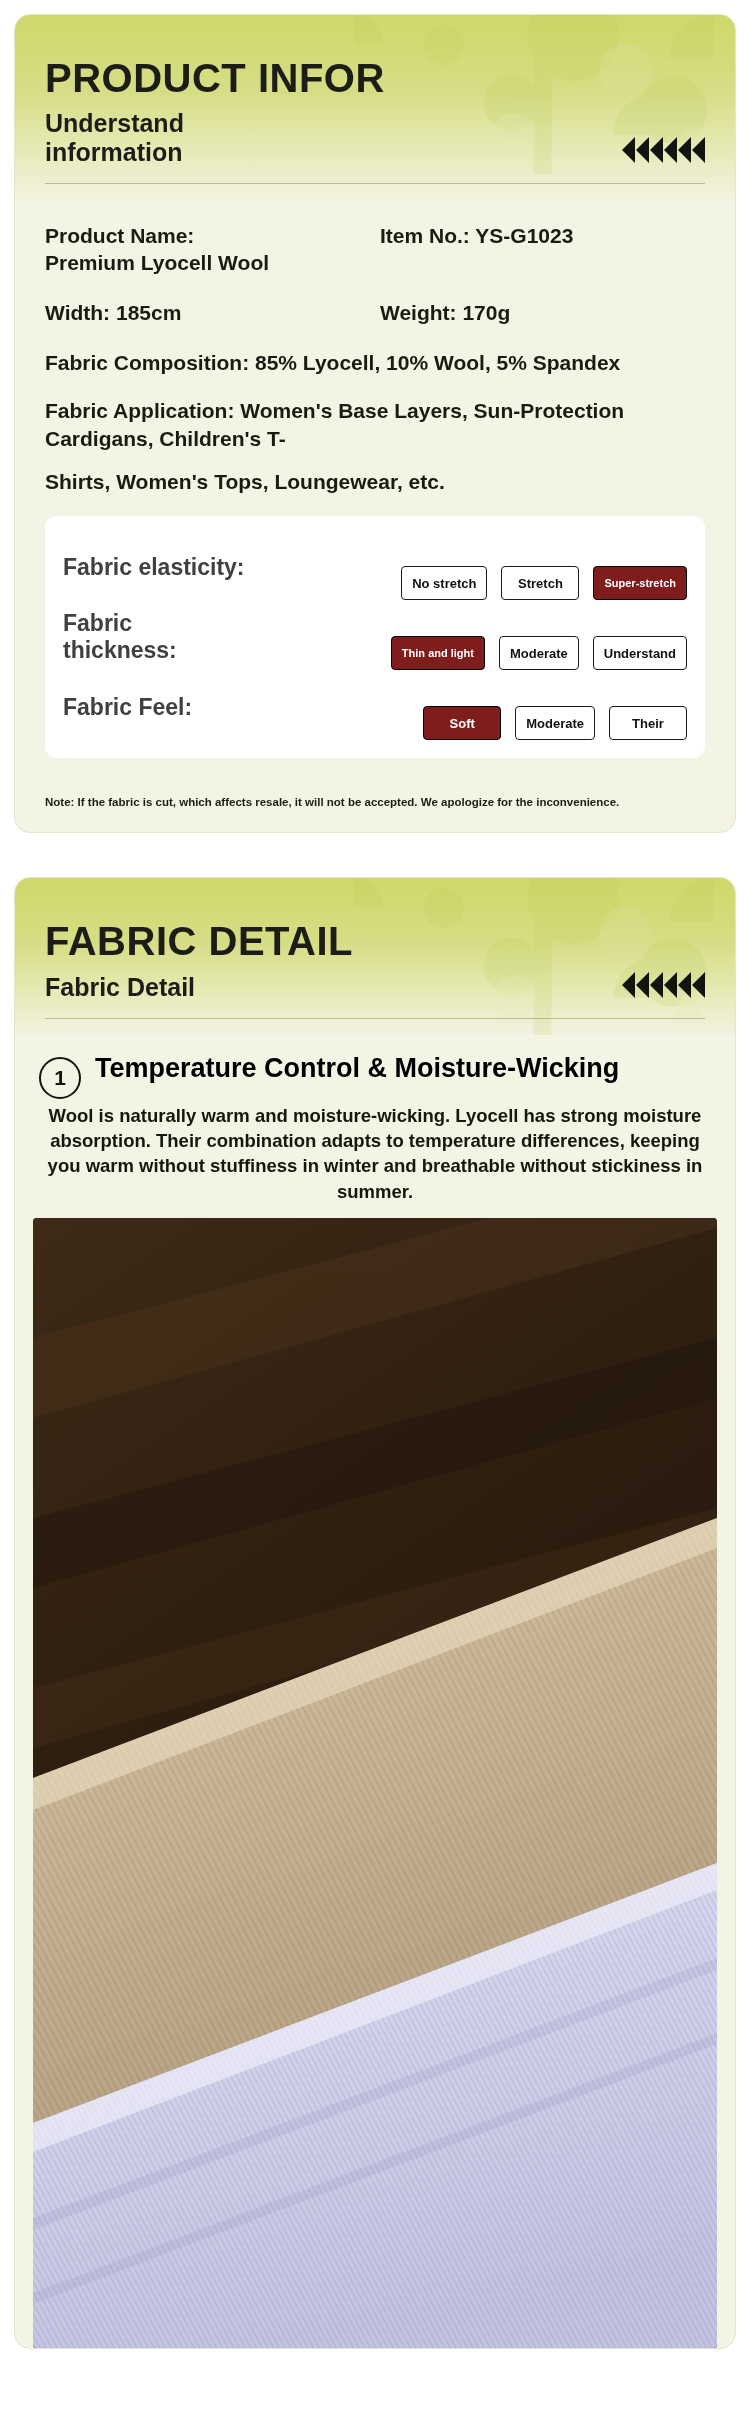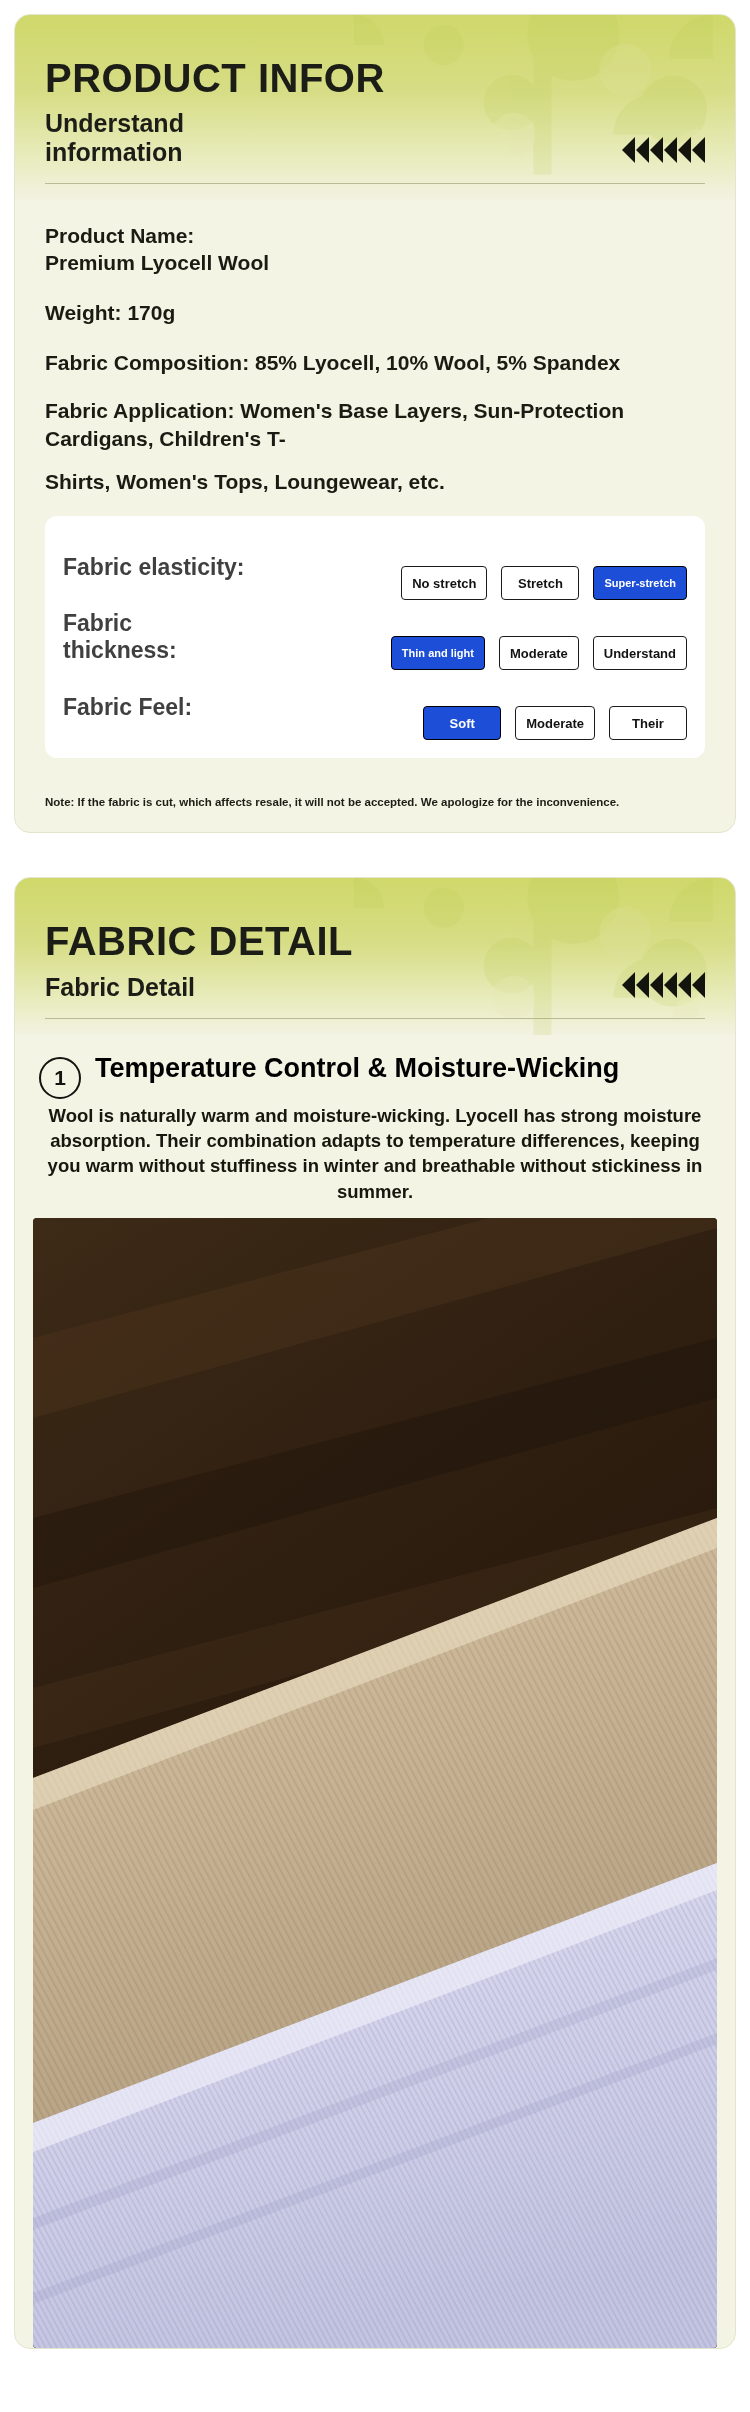--- a/index.html
+++ b/index.html
@@ -142,21 +142,21 @@
     font-size: 13px;
     font-weight: bold;
     display: flex;
     align-items: center;
     justify-content: center;
     text-align: right;
     white-space: nowrap;
     margin-top: 32px;
   }
   .chip.sel {
-    background: #1d4ed8;
+    background: #7f1d1d;
     color: #ffffff;
     border-color: #000000;
   }
   .chip.sm { font-size: 11px; }
 
   .note {
     font-size: 11.5px;
     font-weight: bold;
     color: #1d1d17;
     padding: 6px 30px 22px 30px;
@@ -256,23 +256,29 @@
       <div class="hdr-rule"></div>
     </div>
 
     <div class="body1">
 
       <div class="grid2">
         <div class="col col-a">
           <div class="fld" style="white-space:pre-line">Product Name:
 Premium Lyocell Wool</div>
         </div>
+        <div class="col">
+          <div class="fld">Item No.: YS-G1023</div>
+        </div>
       </div>
 
       <div class="grid2">
+        <div class="col col-a">
+          <div class="fld">Width: 185cm</div>
+        </div>
         <div class="col">
           <div class="fld">Weight: 170g</div>
         </div>
       </div>
 
       <div class="block">Fabric Composition: 85% Lyocell, 10% Wool, 5% Spandex</div>
 
       <div class="block tight">Fabric Application: Women's Base Layers, Sun-Protection Cardigans, Children's T-</div>
       <div class="block">Shirts, Women's Tops, Loungewear, etc.</div>
 

